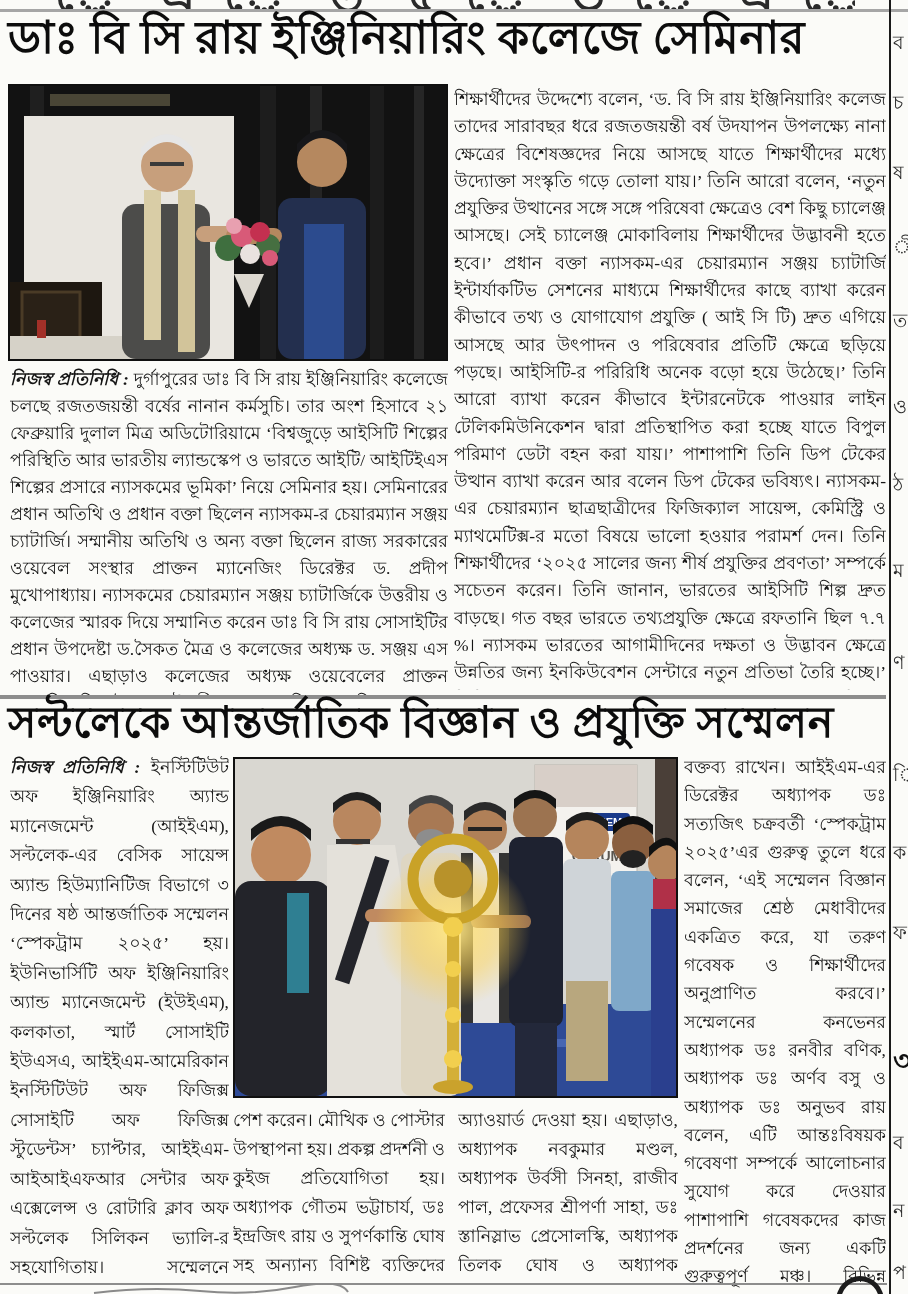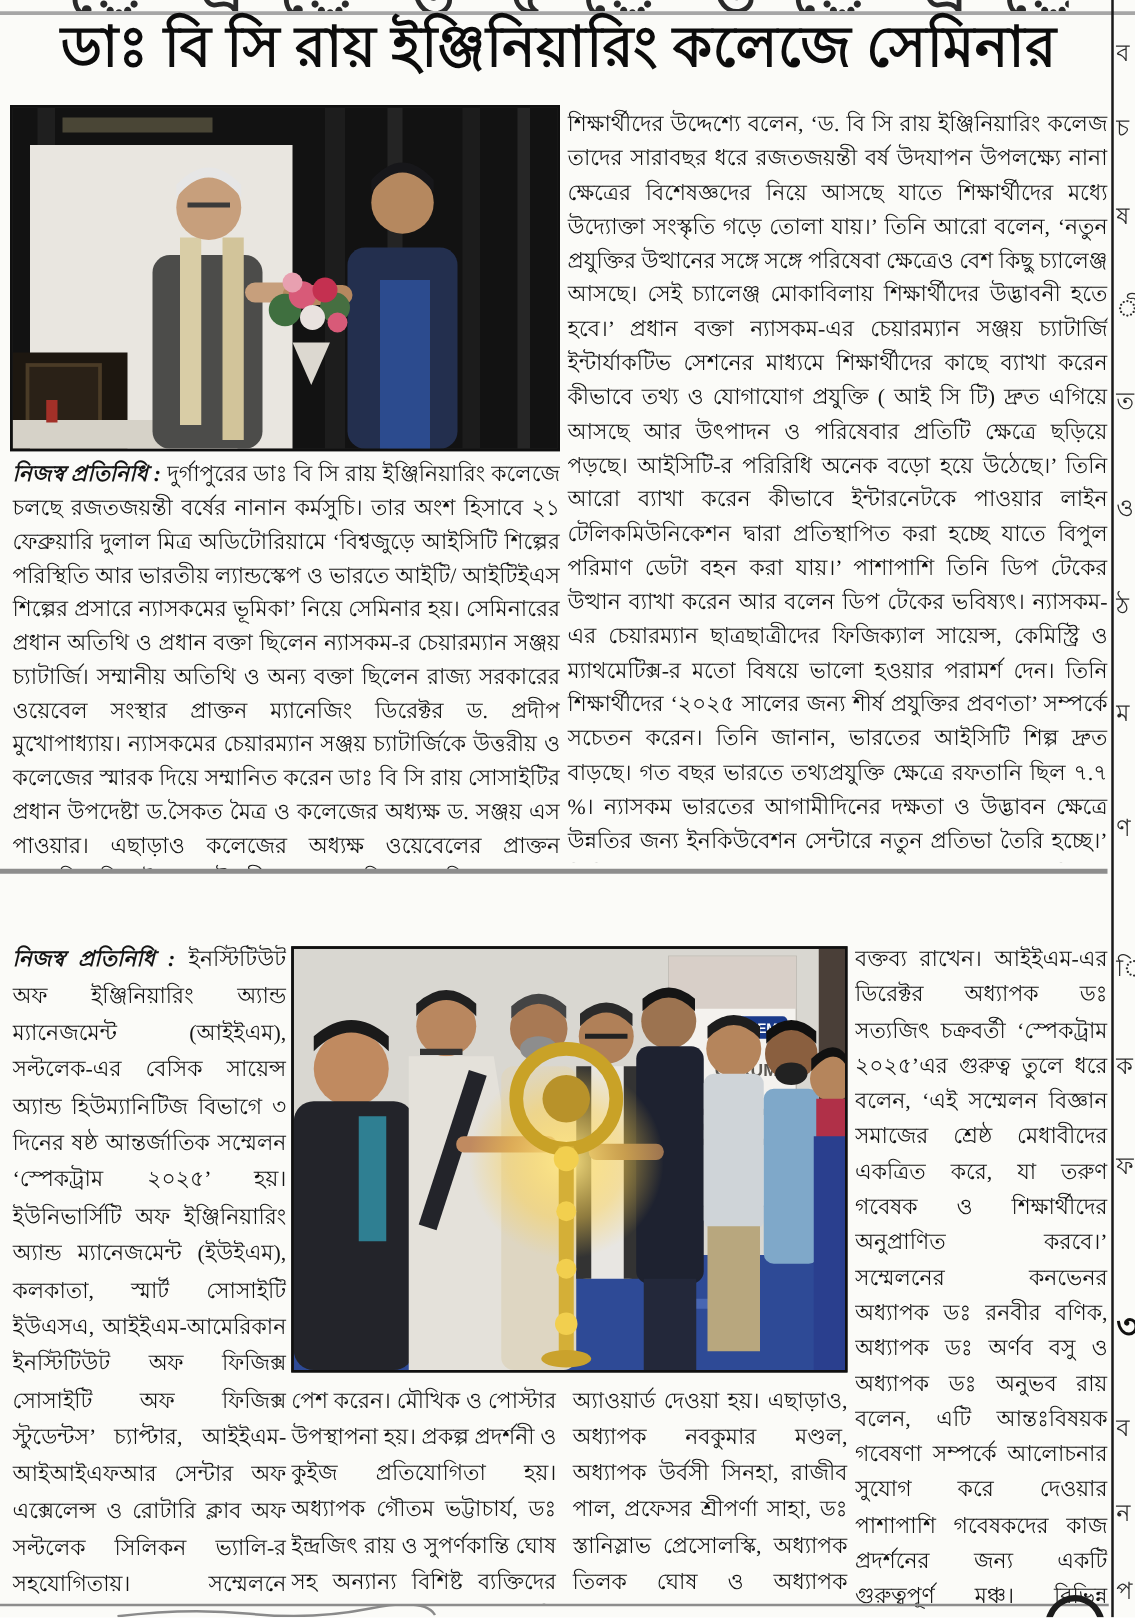--- a/index.html
+++ b/index.html
@@ -4,21 +4,21 @@
 <style>
   html,body{margin:0;padding:0;background:#ffffff;}
   .page{
     position:relative;width:908px;height:1294px;margin:0 auto;
     background:#fbfbf8;overflow:hidden;
     font-family:"Liberation Serif","DejaVu Serif",serif;color:#141414;
   }
   .rule-h{position:absolute;background:#9a9a9a;}
   .rule-v{position:absolute;background:#1a1a1a;}
   .headline{
-    position:absolute;left:8px;width:878px;text-align:center;
+    position:absolute;left:8px;width:878px;text-align:left;
     font-weight:700;color:#0c0c0c;line-height:1.08;letter-spacing:0.5px;
   }
   .headline.h1{top:14px;font-size:45px;}
   .headline.h2{top:700px;font-size:43px;}
   .col{
     position:absolute;text-align:justify;color:#151515;overflow:hidden;
     font-size:17.5px;
   }
   .dateline{font-weight:700;font-style:italic;}
   .a1-left{top:366px;left:10px;width:438px;height:330px;line-height:27px;}
@@ -117,20 +117,21 @@
     <p><strong class="dateline">নিজস্ব প্রতিনিধি :</strong> <span>দুর্গাপুরের ডাঃ বি সি রায় ইঞ্জিনিয়ারিং কলেজে চলছে রজতজয়ন্তী বর্ষের নানান কর্মসুচি। তার অংশ হিসাবে ২১ ফেব্রুয়ারি দুলাল মিত্র অডিটোরিয়ামে ‘বিশ্বজুড়ে আইসিটি শিল্পের পরিস্থিতি আর ভারতীয় ল্যান্ডস্কেপ ও ভারতে আইটি/ আইটিইএস শিল্পের প্রসারে ন্যাসকমের ভূমিকা’ নিয়ে সেমিনার হয়। সেমিনারের প্রধান অতিথি ও প্রধান বক্তা ছিলেন ন্যাসকম-র চেয়ারম্যান সঞ্জয় চ্যাটার্জি। সম্মানীয় অতিথি ও অন্য বক্তা ছিলেন রাজ্য সরকারের ওয়েবেল সংস্থার প্রাক্তন ম্যানেজিং ডিরেক্টর ড. প্রদীপ মুখোপাধ্যায়। ন্যাসকমের চেয়ারম্যান সঞ্জয় চ্যাটার্জিকে উত্তরীয় ও কলেজের স্মারক দিয়ে সম্মানিত করেন ডাঃ বি সি রায় সোসাইটির প্রধান উপদেষ্টা ড.সৈকত মৈত্র ও কলেজের অধ্যক্ষ ড. সঞ্জয় এস পাওয়ার। এছাড়াও কলেজের অধ্যক্ষ ওয়েবেলের প্রাক্তন ম্যানেজিং ডিরেক্টরকেও উত্তরীয় ও স্মারক দিয়ে সম্মানিত করেন।</span></p>
 
   </div>
 
   <div class="col a1-right">
     <p>শিক্ষার্থীদের উদ্দেশ্যে বলেন, ‘ড. বি সি রায় ইঞ্জিনিয়ারিং কলেজ তাদের সারাবছর ধরে রজতজয়ন্তী বর্ষ উদযাপন উপলক্ষ্যে নানা ক্ষেত্রের বিশেষজ্ঞদের নিয়ে আসছে যাতে শিক্ষার্থীদের মধ্যে উদ্যোক্তা সংস্কৃতি গড়ে তোলা যায়।’ তিনি আরো বলেন, ‘নতুন প্রযুক্তির উত্থানের সঙ্গে সঙ্গে পরিষেবা ক্ষেত্রেও বেশ কিছু চ্যালেঞ্জ আসছে। সেই চ্যালেঞ্জ মোকাবিলায় শিক্ষার্থীদের উদ্ভাবনী হতে হবে।’ প্রধান বক্তা ন্যাসকম-এর চেয়ারম্যান সঞ্জয় চ্যাটার্জি ইন্টার্যাকটিভ সেশনের মাধ্যমে শিক্ষার্থীদের কাছে ব্যাখা করেন কীভাবে তথ্য ও যোগাযোগ প্রযুক্তি ( আই সি টি) দ্রুত এগিয়ে আসছে আর উৎপাদন ও পরিষেবার প্রতিটি ক্ষেত্রে ছড়িয়ে পড়ছে। আইসিটি-র পরিরিধি অনেক বড়ো হয়ে উঠেছে।’ তিনি আরো ব্যাখা করেন কীভাবে ইন্টারনেটকে পাওয়ার লাইন টেলিকমিউনিকেশন দ্বারা প্রতিস্থাপিত করা হচ্ছে যাতে বিপুল পরিমাণ ডেটা বহন করা যায়।’ পাশাপাশি তিনি ডিপ টেকের উত্থান ব্যাখা করেন আর বলেন ডিপ টেকের ভবিষ্যৎ। ন্যাসকম-এর চেয়ারম্যান ছাত্রছাত্রীদের ফিজিক্যাল সায়েন্স, কেমিস্ট্রি ও ম্যাথমেটিক্স-র মতো বিষয়ে ভালো হওয়ার পরামর্শ দেন। তিনি শিক্ষার্থীদের ‘২০২৫ সালের জন্য শীর্ষ প্রযুক্তির প্রবণতা’ সম্পর্কে সচেতন করেন। তিনি জানান, ভারতের আইসিটি শিল্প দ্রুত বাড়ছে। গত বছর ভারতে তথ্যপ্রযুক্তি ক্ষেত্রে রফতানি ছিল ৭.৭ %। ন্যাসকম ভারতের আগামীদিনের দক্ষতা ও উদ্ভাবন ক্ষেত্রে উন্নতির জন্য ইনকিউবেশন সেন্টারে নতুন প্রতিভা তৈরি হচ্ছে।’ তিনি আরো বলেন, ভারত ২০৩০ সালের মধ্যে তথ্যপ্রযুক্তিতে বিশ্বনেতা হওয়ার প্রত্যাশা করে।’ ওয়েবেল-এর প্রাক্তন ম্যানেজিং ডিরেক্টর ড. প্রদীপ মুখোপাধ্যায় বেশ কিছু উদাহরণ দিয়ে বলেন যে, যোগাযোগ ছাড়া তথ্যপ্রযুক্তি অর্থহীন। তাই তথ্য ও যোগাযোগ প্রযুক্তি নামকরণ করা হয়েছে। তিনি বলেন, ‘কার্যকর হওয়ার জন্য যোগাযোগ সময়োপযোগী হওয়া উচিত। কলেজের অধ্যক্ষ ড. সঞ্জয় এস পাওয়ার সবাইকে ধন্যবাদ জানান।</p>
   </div>
 
   <div class="rule-h mid-rule"></div>
 
+  <div class="headline h2">সল্টলেকে আন্তর্জাতিক বিজ্ঞান ও প্রযুক্তি সম্মেলন</div>
 
   <div class="col a2-left">
     <p><strong class="dateline">নিজস্ব প্রতিনিধি :</strong> <span>ইনস্টিটিউট অফ ইঞ্জিনিয়ারিং অ্যান্ড ম্যানেজমেন্ট (আইইএম), সল্টলেক-এর বেসিক সায়েন্স অ্যান্ড হিউম্যানিটিজ বিভাগে ৩ দিনের ষষ্ঠ আন্তর্জাতিক সম্মেলন ‘স্পেকট্রাম ২০২৫’ হয়। ইউনিভার্সিটি অফ ইঞ্জিনিয়ারিং অ্যান্ড ম্যানেজমেন্ট (ইউইএম), কলকাতা, স্মার্ট সোসাইটি ইউএসএ, আইইএম-আমেরিকান ইনস্টিটিউট অফ ফিজিক্স সোসাইটি অফ ফিজিক্স স্টুডেন্টস’ চ্যাপ্টার, আইইএম-আইআইএফআর সেন্টার অফ এক্সেলেন্স ও রোটারি ক্লাব অফ সল্টলেক সিলিকন ভ্যালি-র সহযোগিতায়। সম্মেলনে বিজ্ঞানী, গবেষক, শিক্ষাবিদ ও ছাত্রছাত্রীরা বিজ্ঞান ও প্রযুক্তির সাম্প্রতিক অগ্রগতি নিয়ে আলোচনা করেন। এই অনুষ্ঠানে বিশিষ্ট ব্যক্তিত্বদের পুরস্কার দেওয়া হয়। খ্যাতনামা বিজ্ঞানীরা তাঁদের মূল্যবান বক্তব্য</span></p>
   </div>
 
   <div class="photo photo2">
     <svg width="441" height="337" viewBox="0 0 441 337">
       <rect x="0" y="0" width="441" height="337" fill="#d9d7d1"></rect>
       <rect x="420" y="0" width="21" height="215" fill="#4a3f38"></rect>
       <rect x="0" y="245" width="441" height="92" fill="#2e4a96"></rect>

